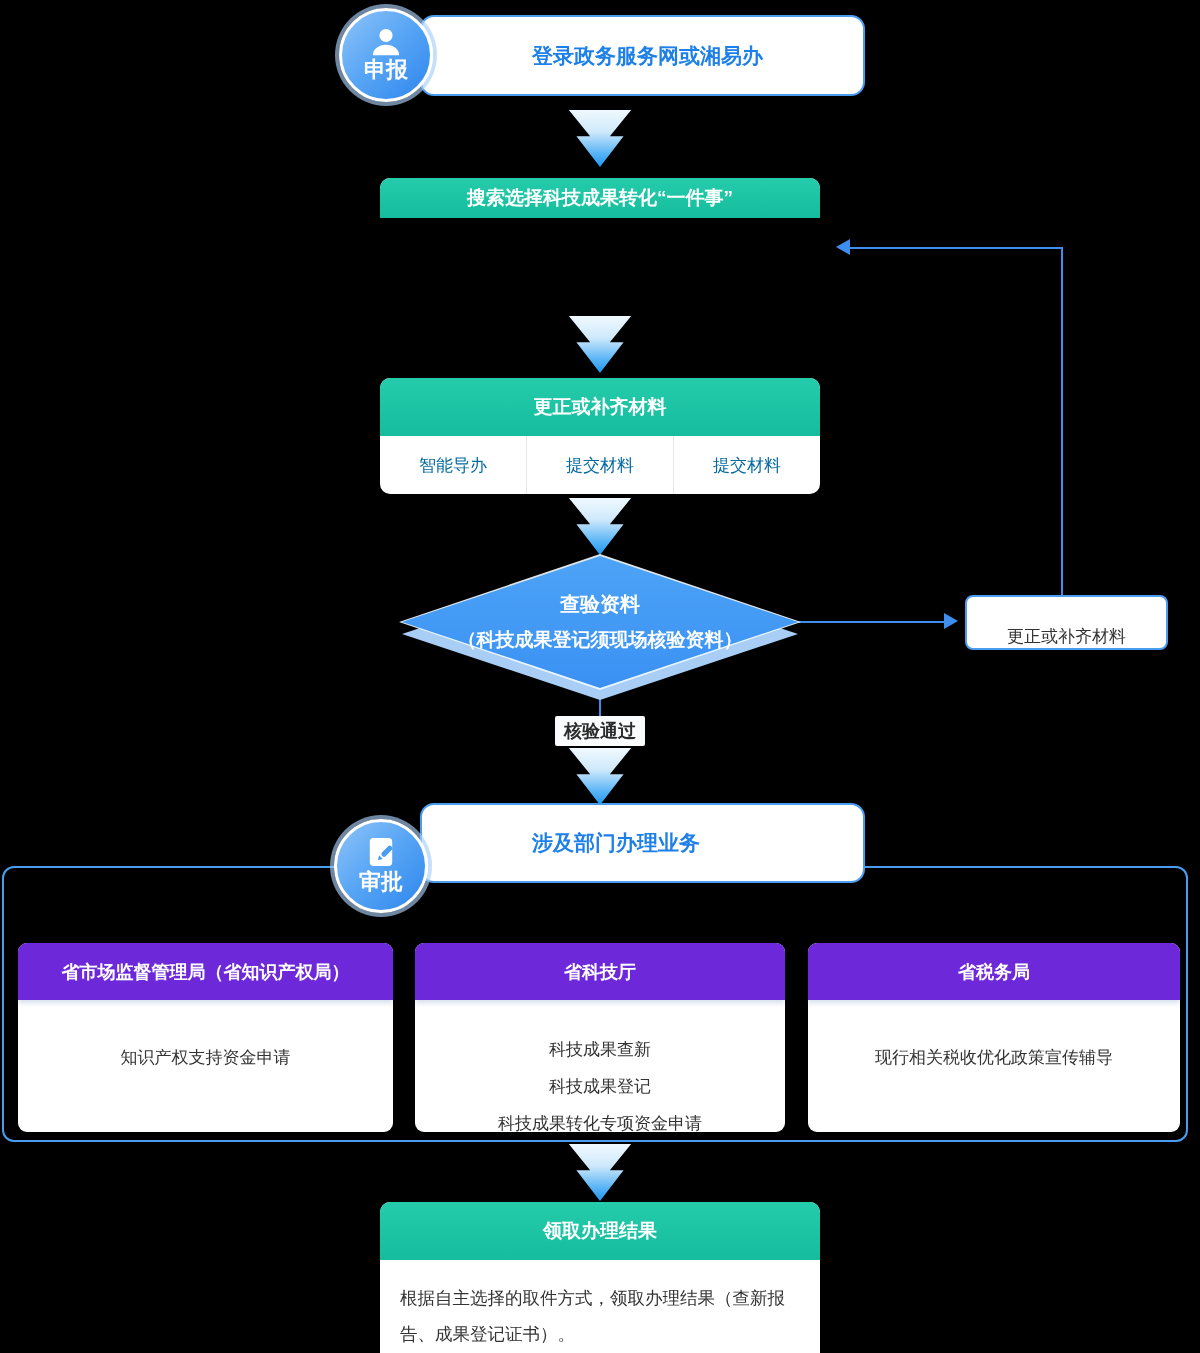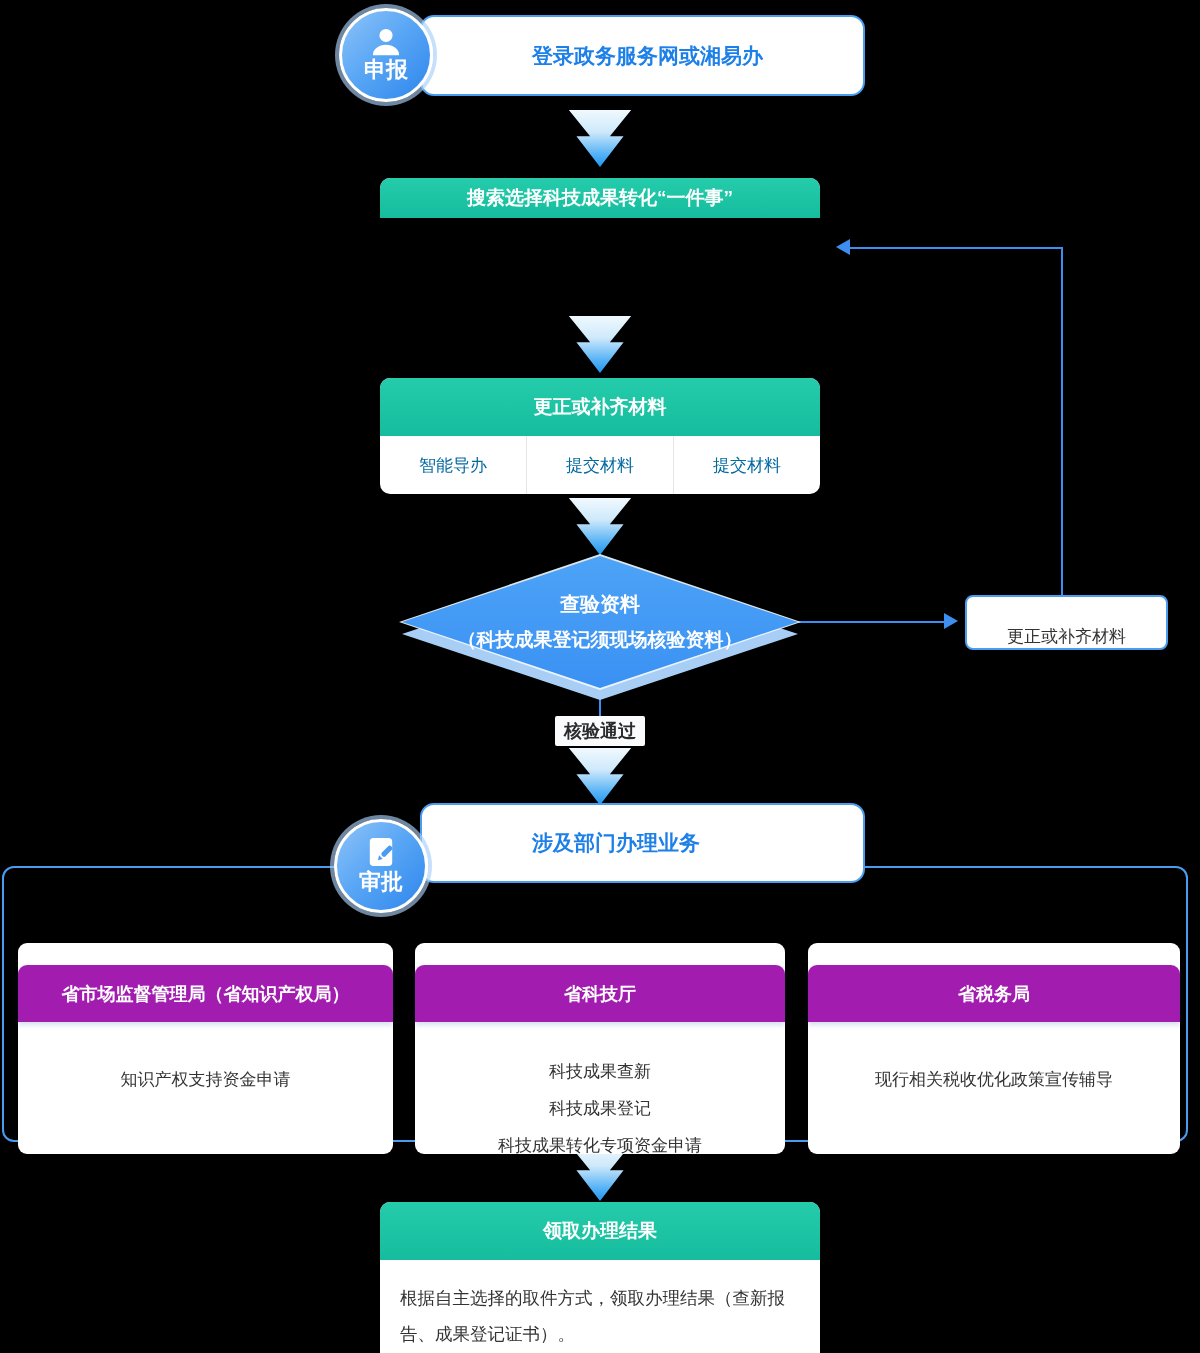--- a/index.html
+++ b/index.html
@@ -72,23 +72,23 @@
     align-items:flex-end; justify-content:center; font-size:17px; color:#333; z-index:3; }
 
   .pass-label{ position:absolute; left:600px; top:716px; transform:translateX(-50%);
     background:#fafbfc; color:#2b2b2b; font-size:18px; font-weight:bold;
     padding:3px 9px; border-radius:2px; z-index:3; }
 
   
   .container-box{ position:absolute; left:2px; top:866px; width:1186px; height:276px;
     border:2px solid #4a9cf0; border-radius:12px; z-index:0; }
   .dept-card{ position:absolute; top:943px; z-index:3; border-radius:9px; background:#fff; }
-  .dept-card .d-head{ height:57px; background:#a21caf; border-radius:9px 9px 0 0;
+  .dept-card .d-head{ height:57px; background:#6d28d9; border-radius:9px 9px 0 0;
     display:flex; align-items:center; justify-content:center;
-    box-shadow:0 3px 5px rgba(30,80,160,.18);margin-top:22px; }
+    box-shadow:0 3px 5px rgba(30,80,160,.18); }
   .dept-card .d-head span{ color:#fff; font-size:18px; font-weight:bold; }
   .dept-card .d-body{ height:117px; border-radius:0 0 9px 9px; padding-top:16px;
     display:flex; flex-direction:column; align-items:center;margin-top:15px; }
   .dept-card .d-body .d-line{ font-size:17px; color:#333; line-height:37px; }
   .dept-card.single .d-body{ padding-top:24px; }
 </style>
 </head>
 <body>
 
 <div class="canvas">

